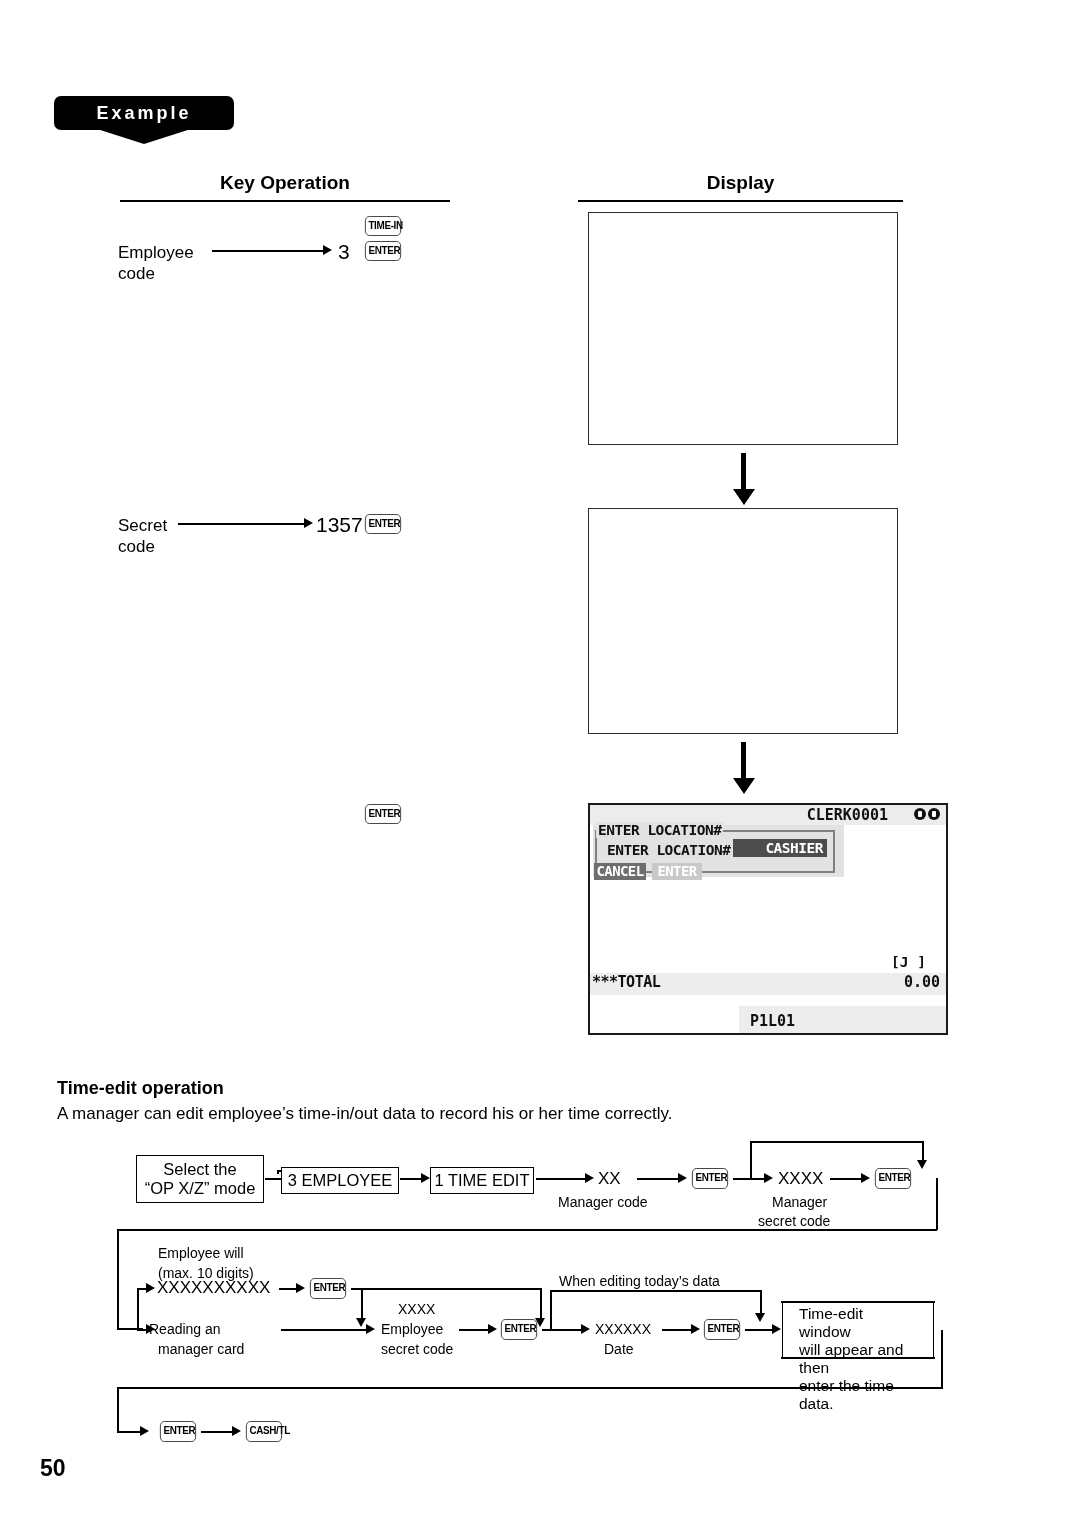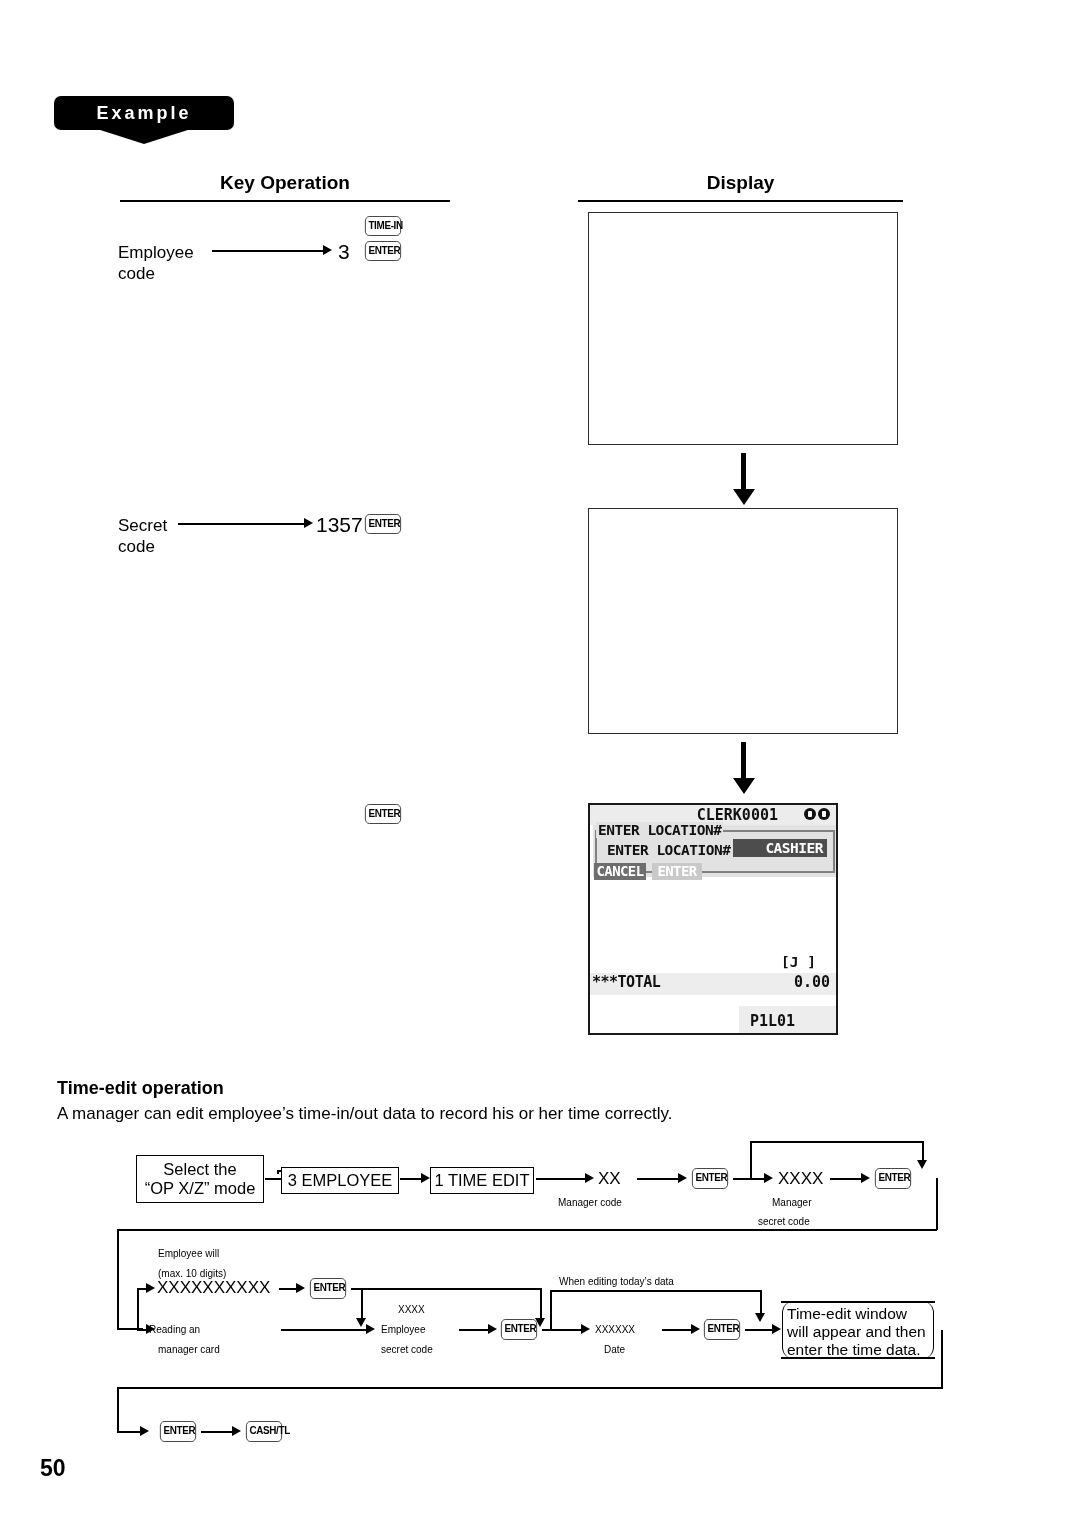--- a/index.html
+++ b/index.html
@@ -60,21 +60,21 @@
     padding: 3px 3px 3px 3px;
     text-align: center;
     box-sizing: border-box;
     transform: scaleX(0.86);
     transform-origin: center;
     white-space: nowrap;
   }
 
   
   .txt { font-size: 17px; line-height: 21px; }
-  .txt-sm { font-size: 10px; line-height: 19px; }
+  .txt-sm { font-size: 14px; line-height: 19px; }
   .num { font-size: 21px; }
 
   
   .hline { background: #000; height: 1.6px; }
   .vline { background: #000; width: 1.6px; }
   .arrow-right {
     width: 0; height: 0;
     border-top: 5.5px solid transparent;
     border-bottom: 5.5px solid transparent;
     border-left: 9px solid #000;
@@ -95,21 +95,21 @@
 
   
   .disp-box {
     border: 1.8px solid #2b2b2b;
     background: #ffffff;
     box-sizing: border-box;
   }
 
   
   #lcd {
-    left: 588px; top: 803px; width: 250px; height: 232px;
+    left: 588px; top: 803px; width: 360px; height: 232px;
     border: 2px solid #1a1a1a;
     background: #ffffff;
     box-sizing: border-box;
     font-family: "DejaVu Sans Mono", "Liberation Mono", monospace;
     overflow: hidden;
   }
   #lcd .lcd-statusbar {
     position: absolute; left: 0; top: 0; right: 0; height: 20px;
     background: #ececec;
   }
@@ -208,22 +208,21 @@
     display: flex; align-items: center; justify-content: center;
     text-align: center;
     font-size: 16.5px; line-height: 19px;
   }
   .bracket-box {
     box-sizing: border-box;
     border-left: 1.6px solid #000;
     border-right: 1.6px solid #000;
     position: relative;
     font-size: 15.5px; line-height: 18px;
-    padding: 2px 4px;
-    border-radius: 12px;
+    padding: 2px 16px;
   }
   .bracket-box::before, .bracket-box::after {
     content:""; position:absolute; left: -1.6px; right: -1.6px; height: 1.6px; background:#000;
   }
   .bracket-box::before { top: 0; }
   .bracket-box::after  { bottom: 0; }
   #page-number { left: 40px; top: 1455px; font-size: 23px; font-weight: bold; }
 </style>
 </head>
 <body>

